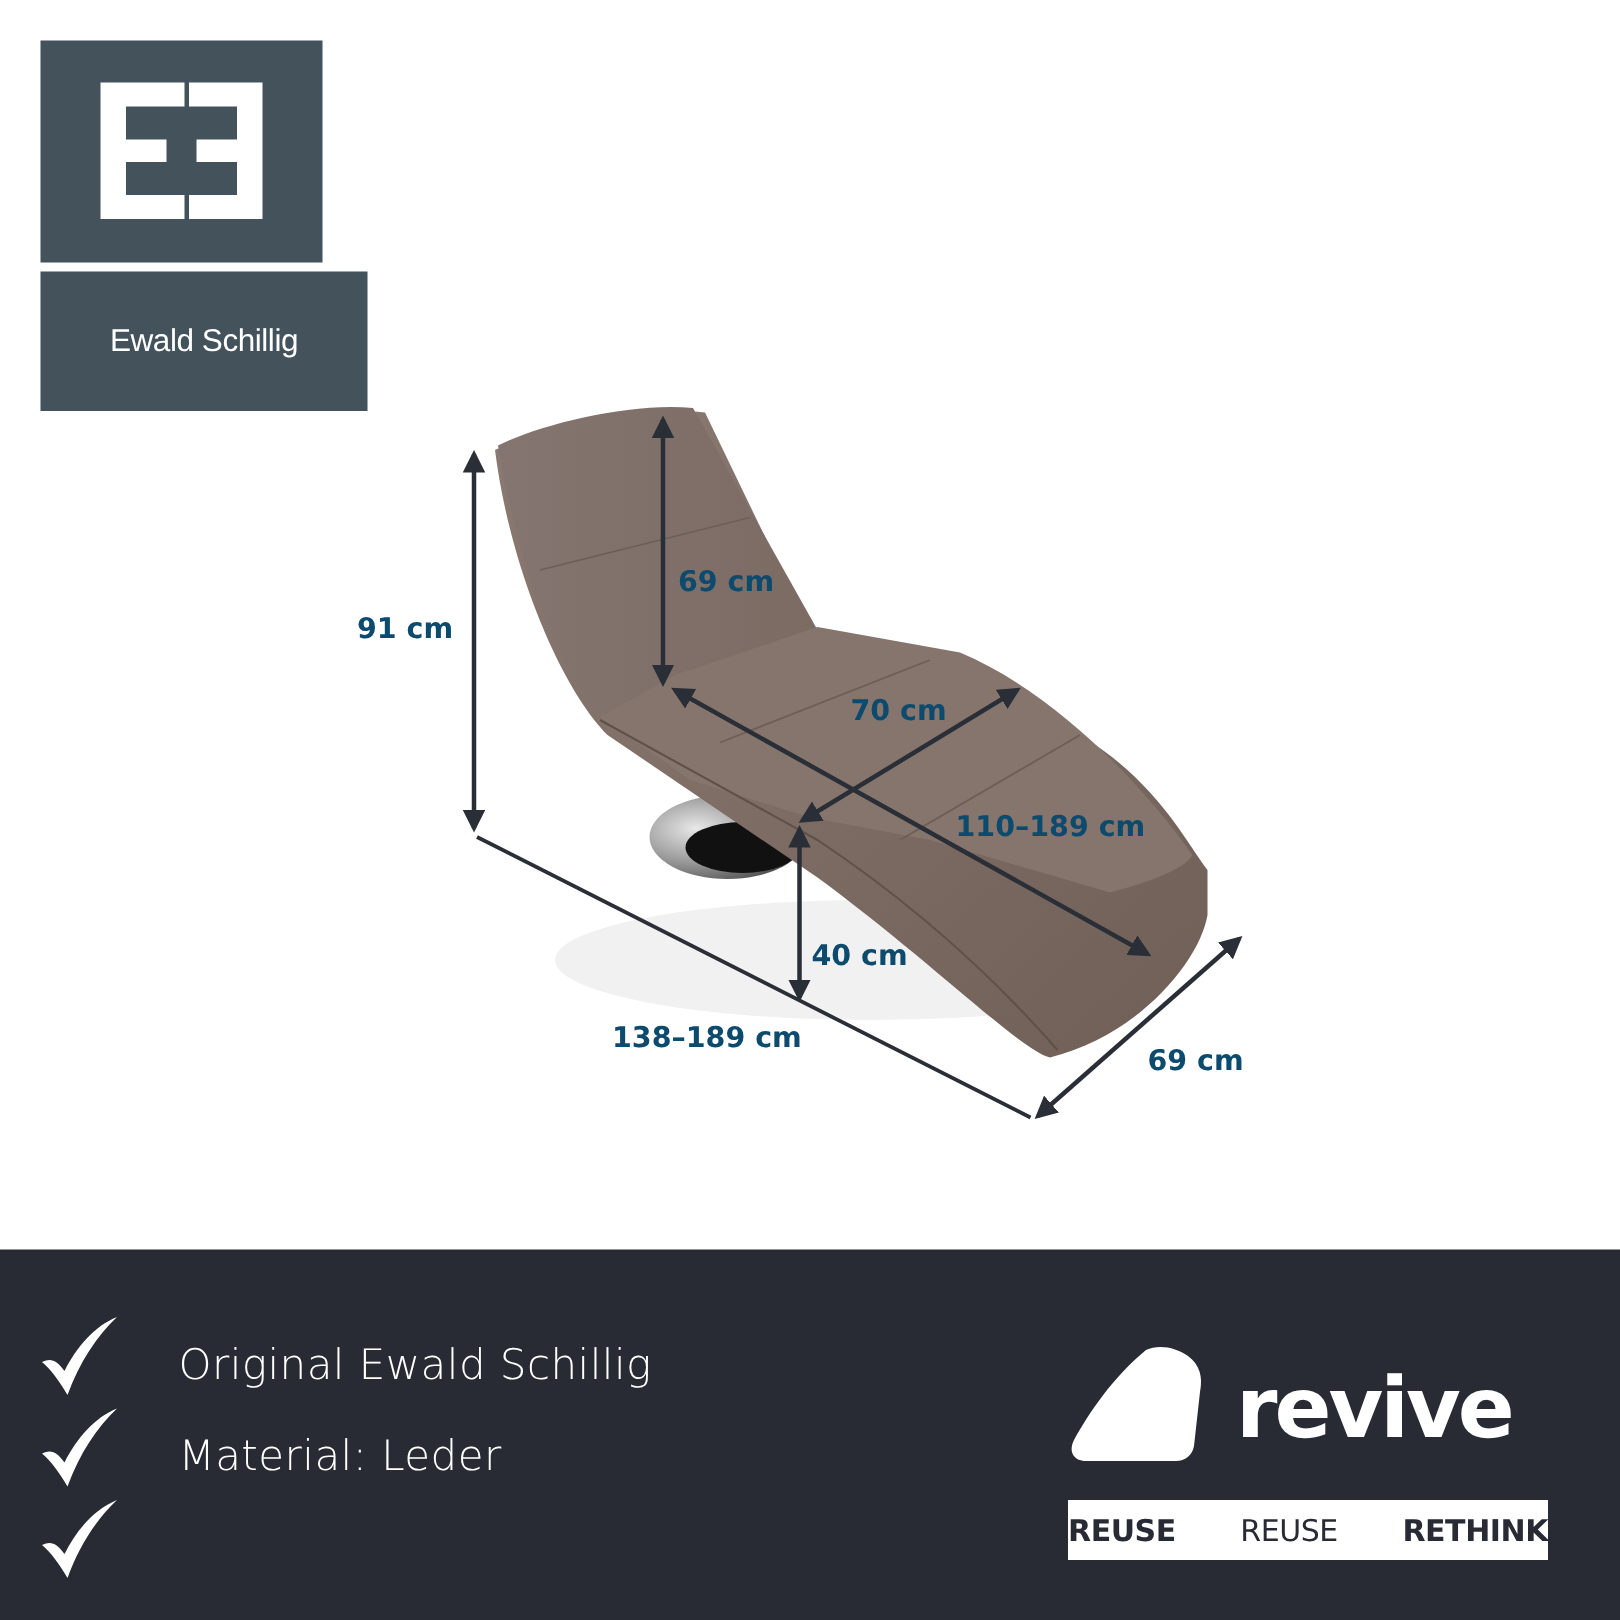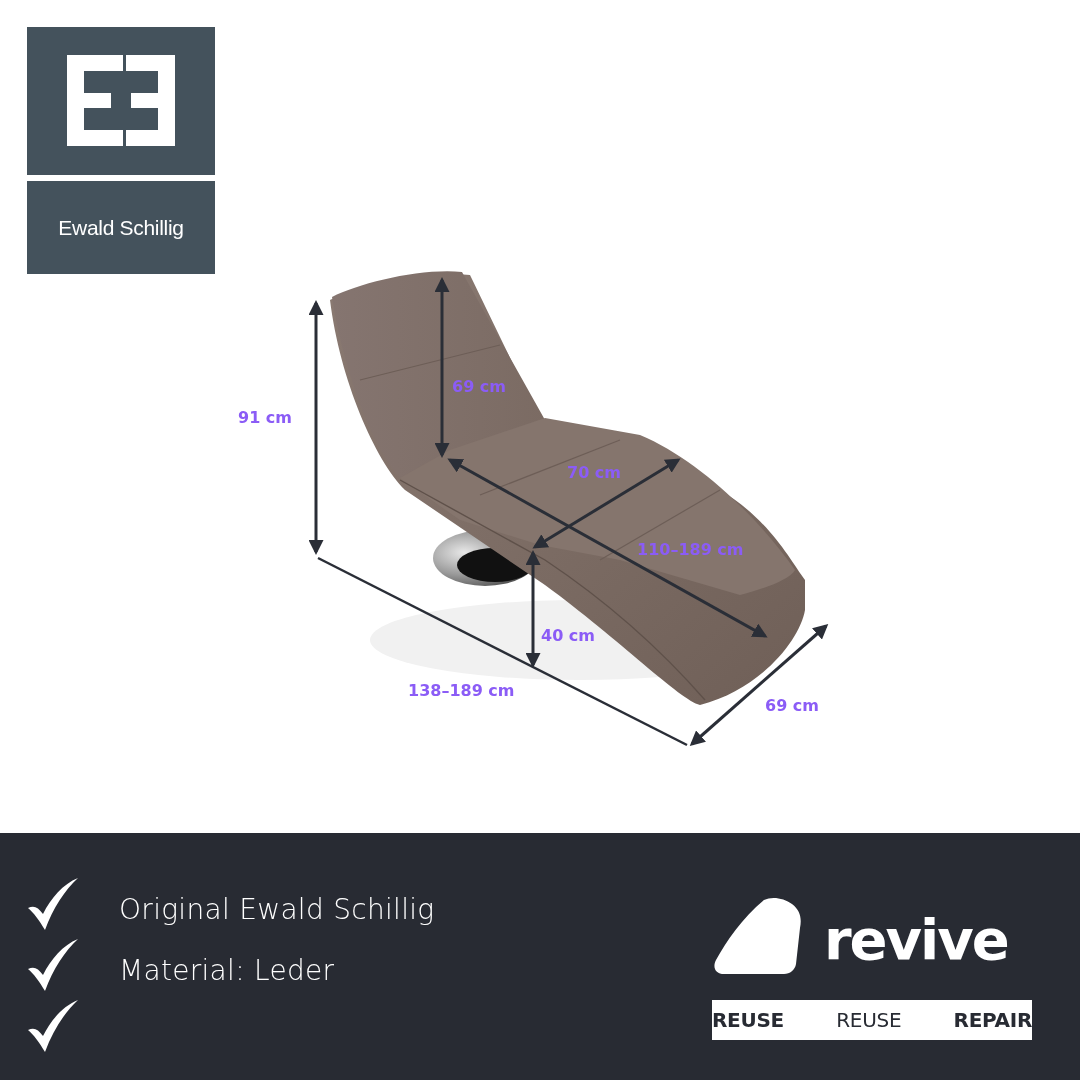--- a/index.html
+++ b/index.html
@@ -1,22 +1,22 @@
 <!DOCTYPE html>
 <html><head>
 <meta charset="utf-8">
 <style>
   html, body { margin: 0; padding: 0; }
   body { width: 1080px; height: 1080px; background: #ffffff; position: relative; overflow: hidden; font-family: "DejaVu Sans", sans-serif; }
   .brand-logo { position: absolute; left: 27px; top: 27px; width: 188px; }
   .brand-mark { width: 188px; height: 148px; background: #44525c; position: relative; }
   .brand-mark svg { position: absolute; left: 0; top: 0; }
-  .brand-name { margin-top: 6px; width: 188px; height: 93px; background: #44525c; color: #fff; display: flex; align-items: center; justify-content: center; font-family: "Liberation Sans", sans-serif; font-size: 21px; letter-spacing: -0.3px; }
+  .brand-name { margin-top: 6px; width: 218px; height: 93px; background: #44525c; color: #fff; display: flex; align-items: center; justify-content: center; font-family: "Liberation Sans", sans-serif; font-size: 21px; letter-spacing: -0.3px; }
   .product-scene { position: absolute; left: 0; top: 250px; width: 1080px; height: 520px; }
-  .dim-label { position: absolute; font-family: "DejaVu Sans", sans-serif; font-weight: bold; font-size: 16px; color: #8b5cf6; white-space: nowrap; }
+  .dim-label { position: absolute; font-family: "DejaVu Sans", sans-serif; font-weight: bold; font-size: 19px; color: #0c4a6e; white-space: nowrap; }
   .footer { position: absolute; left: 0; top: 833px; width: 1080px; height: 247px; background: #282b33; }
   .features { position: absolute; left: 25px; top: 40px; }
   .feature { display: flex; align-items: center; height: 61px; }
   .check { width: 56px; height: 56px; margin-right: 38px; }
   .feature-text { color: #ffffff; font-family: "DejaVu Sans", sans-serif; font-size: 28px; font-weight: 300; letter-spacing: 0.3px; margin-top: 12px; }
   .revive { position: absolute; left: 712px; top: 63px; width: 330px; }
   .revive-row { display: flex; align-items: center; }
   .revive-word { color: #ffffff; font-family: "DejaVu Sans", sans-serif; font-weight: bold; font-size: 56px; letter-spacing: -2px; margin-left: 22px; margin-top: 6px; }
   .tagline { margin-top: 24px; width: 320px; height: 40px; background: #ffffff; display: flex; align-items: center; justify-content: space-between; color: #282b33; font-family: "DejaVu Sans", sans-serif; font-size: 20px; letter-spacing: -0.3px; }
   .tagline b { font-weight: bold; }
@@ -117,16 +117,16 @@
   <div class="revive">
     <div class="revive-row">
       <svg width="90" height="80" viewBox="0 0 90 80">
         <path d="M52 4 C 60 0 72 2 80 8 C 88 14 90 22 88 32 L 84 68 C 83 74 78 78 72 78 L 12 78 C 4 78 0 72 4 64 C 14 46 30 22 52 4 Z" fill="#ffffff"></path>
       </svg>
       <span class="revive-word">revive</span>
     </div>
     <div class="tagline">
       <b>REUSE</b>
       <span class="mid">REUSE</span>
-      <b>REPAIR</b>
+      <b>RETHINK</b>
     </div>
   </div>
 </div>
 
 </body></html>

